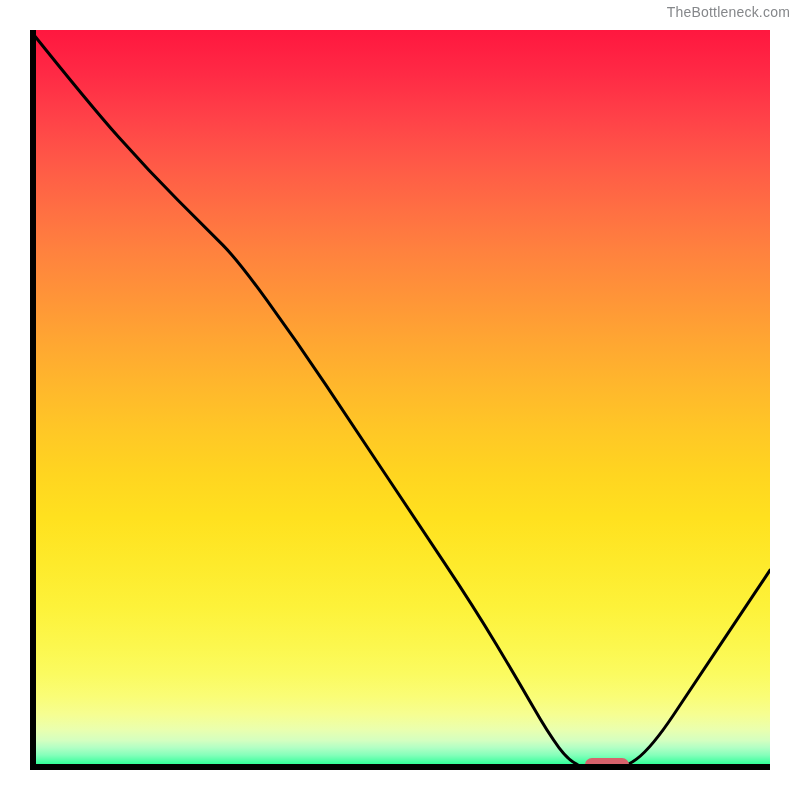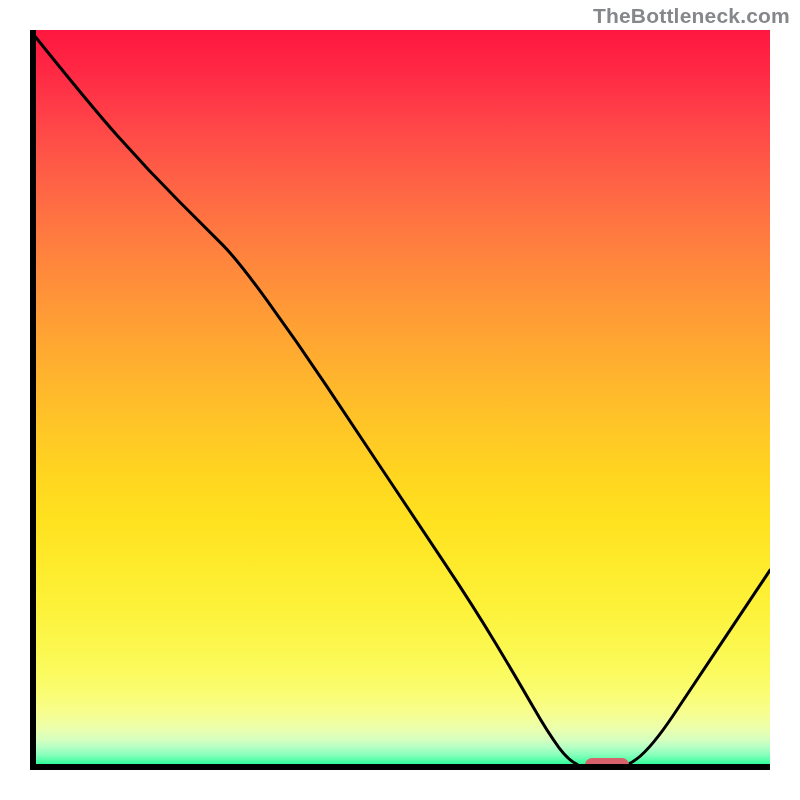--- a/index.html
+++ b/index.html
@@ -85,22 +85,22 @@
     position: absolute;
     width: 44px;
     height: 14px;
     background: #d7626c;
     border-radius: 7px;
   }
   .watermark {
     position: absolute;
     top: 4px;
     right: 10px;
-    font-size: 21px;
-    font-weight: 700;
+    font-size: 14px;
+    font-weight: 400;
     color: #85878a;
     letter-spacing: 0.2px;
   }
 </style>
 </head>
 <body>
 
 <div class="watermark">TheBottleneck.com</div>
 
 <div class="frame">

